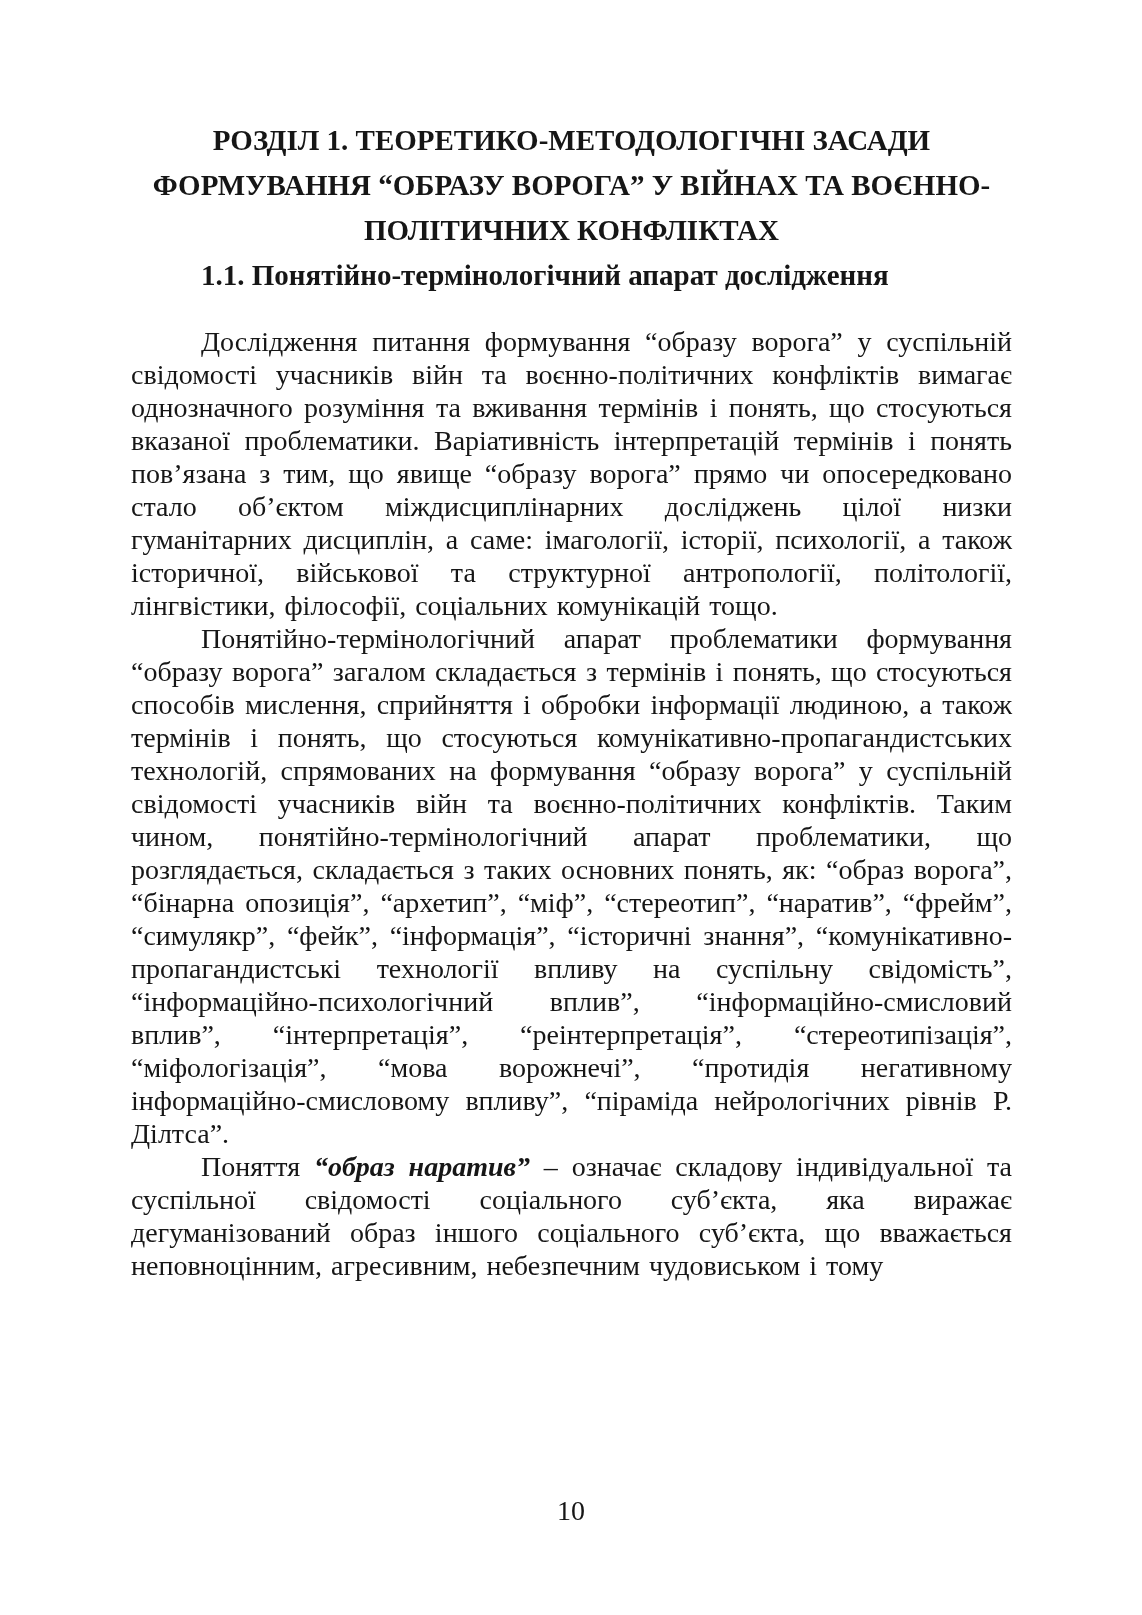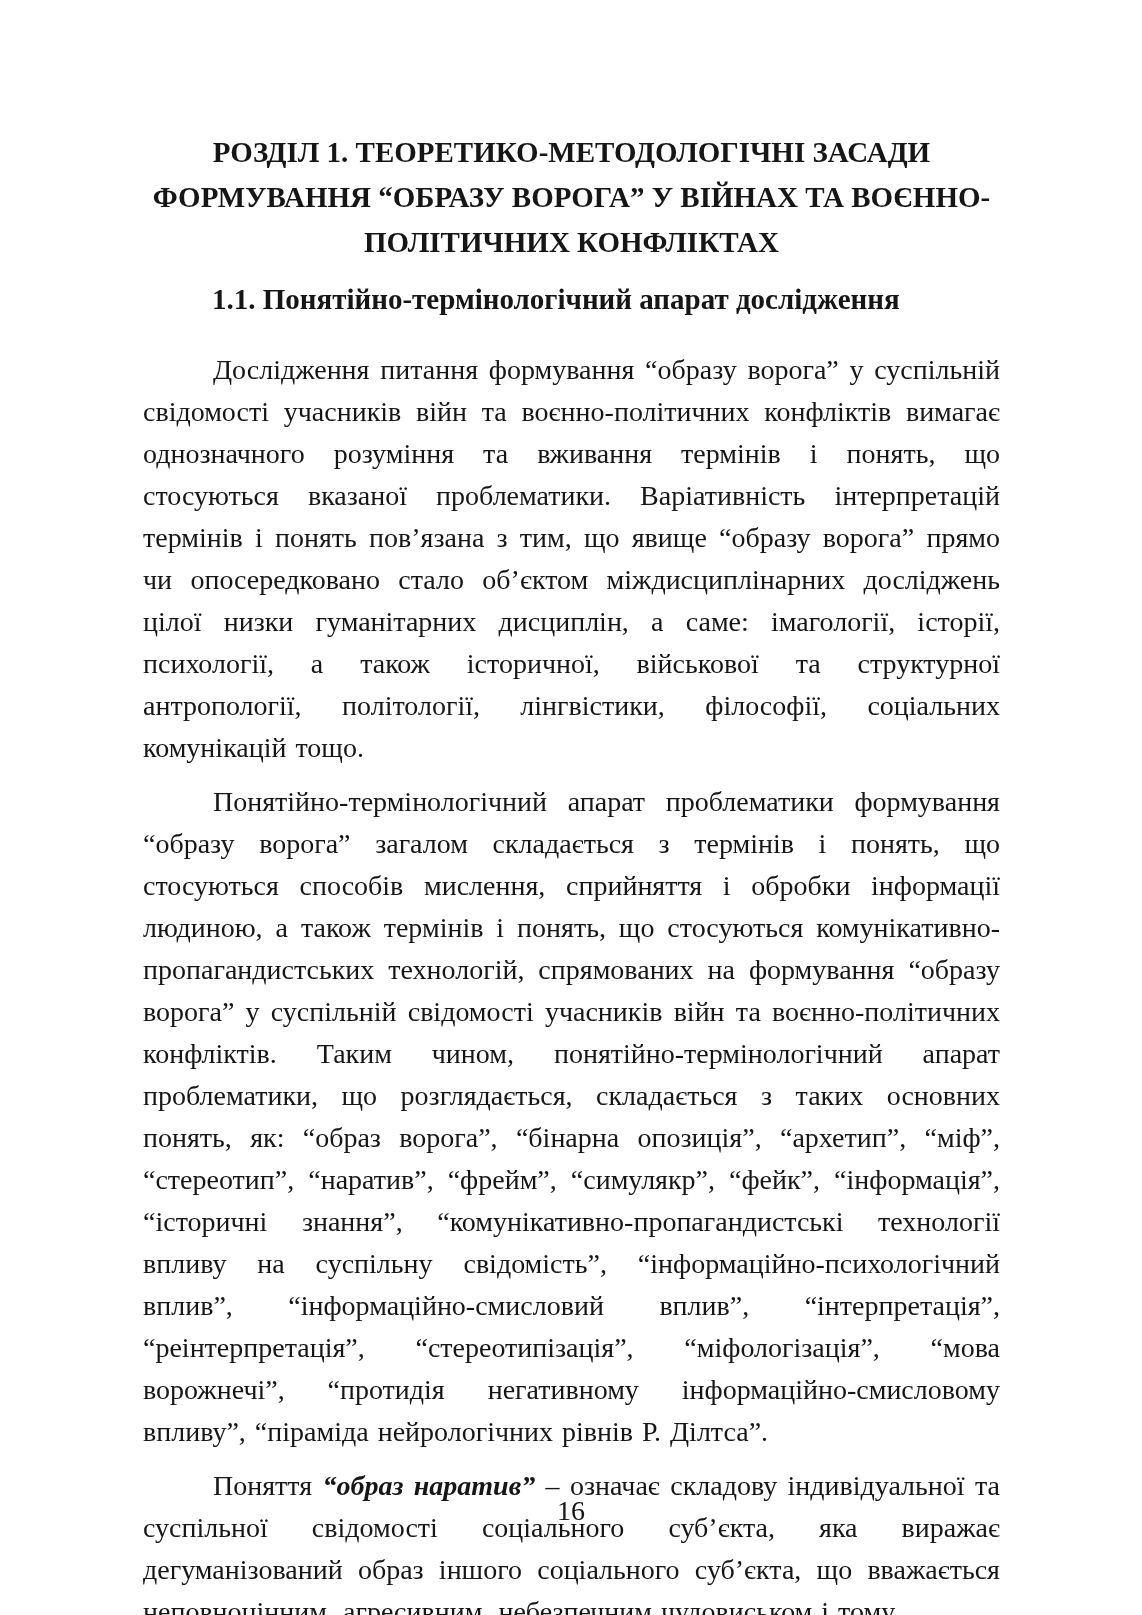--- a/index.html
+++ b/index.html
@@ -16,42 +16,42 @@
     font-family: "Liberation Serif", "DejaVu Serif", serif;
     overflow: hidden;
   }
   .content {
     position: absolute;
     left: 131px;
     top: 118px;
     width: 881px;
   }
   .chapter-heading {
-    margin: 12px;
+    margin: 0;
     font-size: 29px;
     line-height: 45px;
     font-weight: 700;
     text-align: center;
     white-space: pre-line;
   }
   .section-heading {
-    margin: 11px;
+    margin: 0;
     padding-left: 70px;
     font-size: 29px;
     line-height: 45px;
     font-weight: 700;
     text-align: left;
   }
   .body-text {
     margin-top: 27px;
   }
   .body-text p {
-    margin: 12px;
+    margin: 0;
     font-size: 28px;
-    line-height: 42px;
+    line-height: 33px;
     text-align: justify;
     text-indent: 70px;
     word-spacing: 2px;
   }
   .term-emphasis {
     font-weight: 700;
     font-style: italic;
   }
   .page-number {
     position: absolute;
@@ -79,14 +79,14 @@
 
       <p><span>Дослідження питання формування “образу ворога” у суспільній свідомості учасників війн та воєнно-політичних конфліктів вимагає однозначного розуміння та вживання термінів і понять, що стосуються вказаної проблематики. Варіативність інтерпретацій термінів і понять пов’язана з тим, що явище “образу ворога” прямо чи опосередковано стало об’єктом міждисциплінарних досліджень цілої низки гуманітарних дисциплін, а саме: імагології, історії, психології, а також історичної, військової та структурної антропології, політології, лінгвістики, філософії, соціальних комунікацій тощо.</span></p>
 
       <p><span>Понятійно-термінологічний апарат проблематики формування “образу ворога” загалом складається з термінів і понять, що стосуються способів мислення, сприйняття і обробки інформації людиною, а також термінів і понять, що стосуються комунікативно-пропагандистських технологій, спрямованих на формування “образу ворога” у суспільній свідомості учасників війн та воєнно-політичних конфліктів. Таким чином, понятійно-термінологічний апарат проблематики, що розглядається, складається з таких основних понять, як: “образ ворога”, “бінарна опозиція”, “архетип”, “міф”, “стереотип”, “наратив”, “фрейм”, “симулякр”, “фейк”, “інформація”, “історичні знання”, “комунікативно-пропагандистські технології впливу на суспільну свідомість”, “інформаційно-психологічний вплив”, “інформаційно-смисловий вплив”, “інтерпретація”, “реінтерпретація”, “стереотипізація”, “міфологізація”, “мова ворожнечі”, “протидія негативному інформаційно-смисловому впливу”, “піраміда нейрологічних рівнів Р. Ділтса”.</span></p>
 
       <p><span>Поняття </span><span class="term-emphasis">“образ наратив”</span><span> – означає складову індивідуальної та суспільної свідомості соціального суб’єкта, яка виражає дегуманізований образ іншого соціального суб’єкта, що вважається неповноцінним, агресивним, небезпечним чудовиськом і тому</span></p>
 
     </div>
   </div>
 
-  <div class="page-number">16</div>
+  <div class="page-number">10</div>
 </div>
 
 </body></html>

